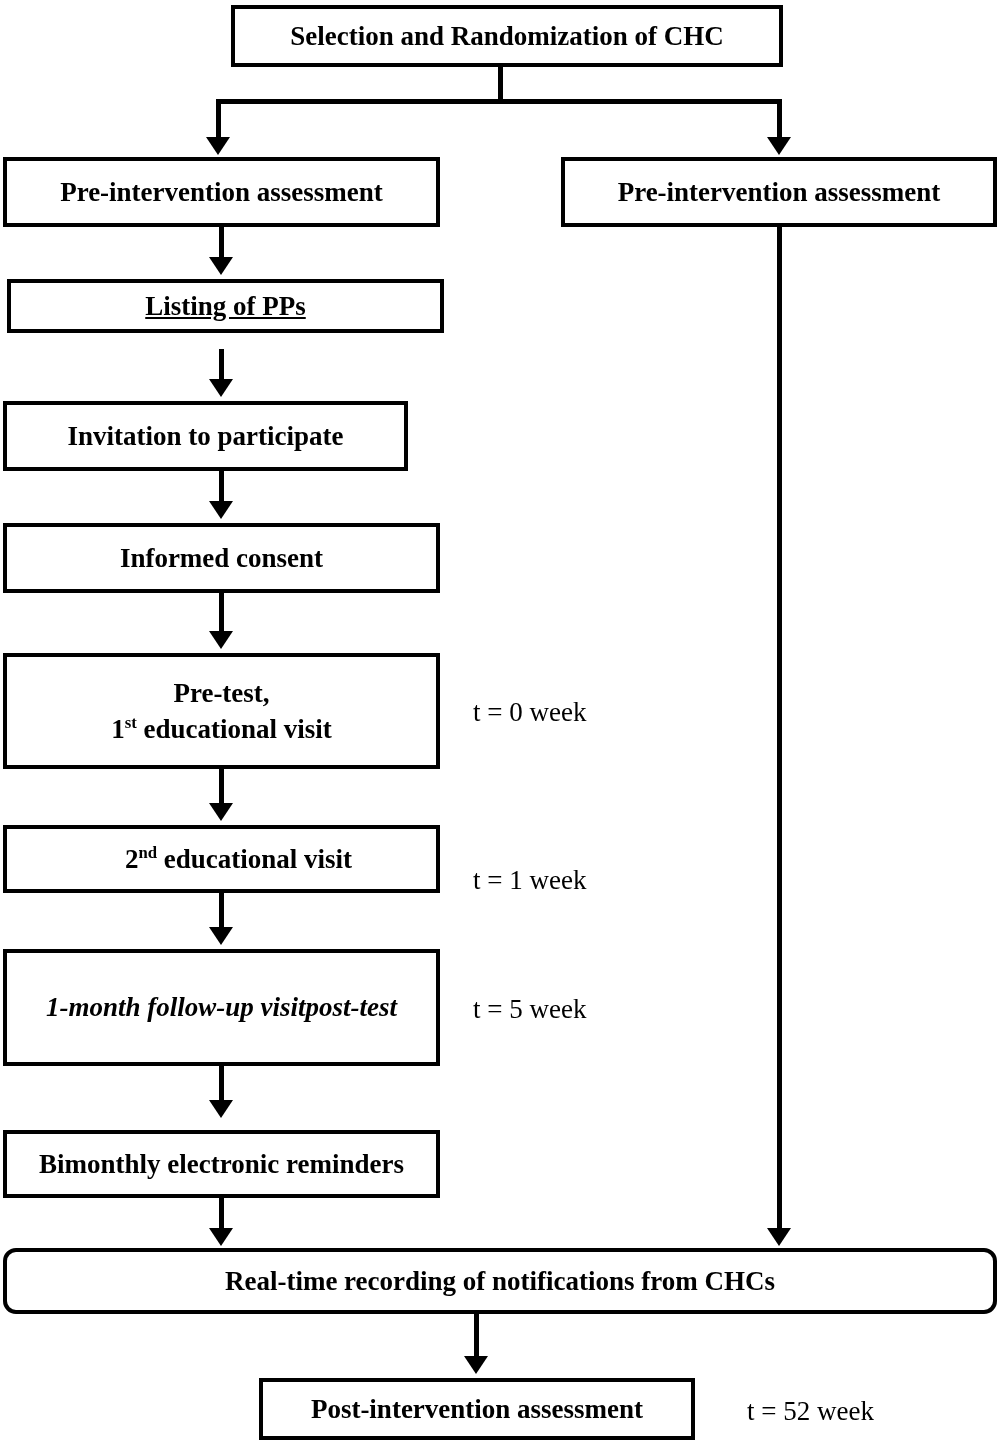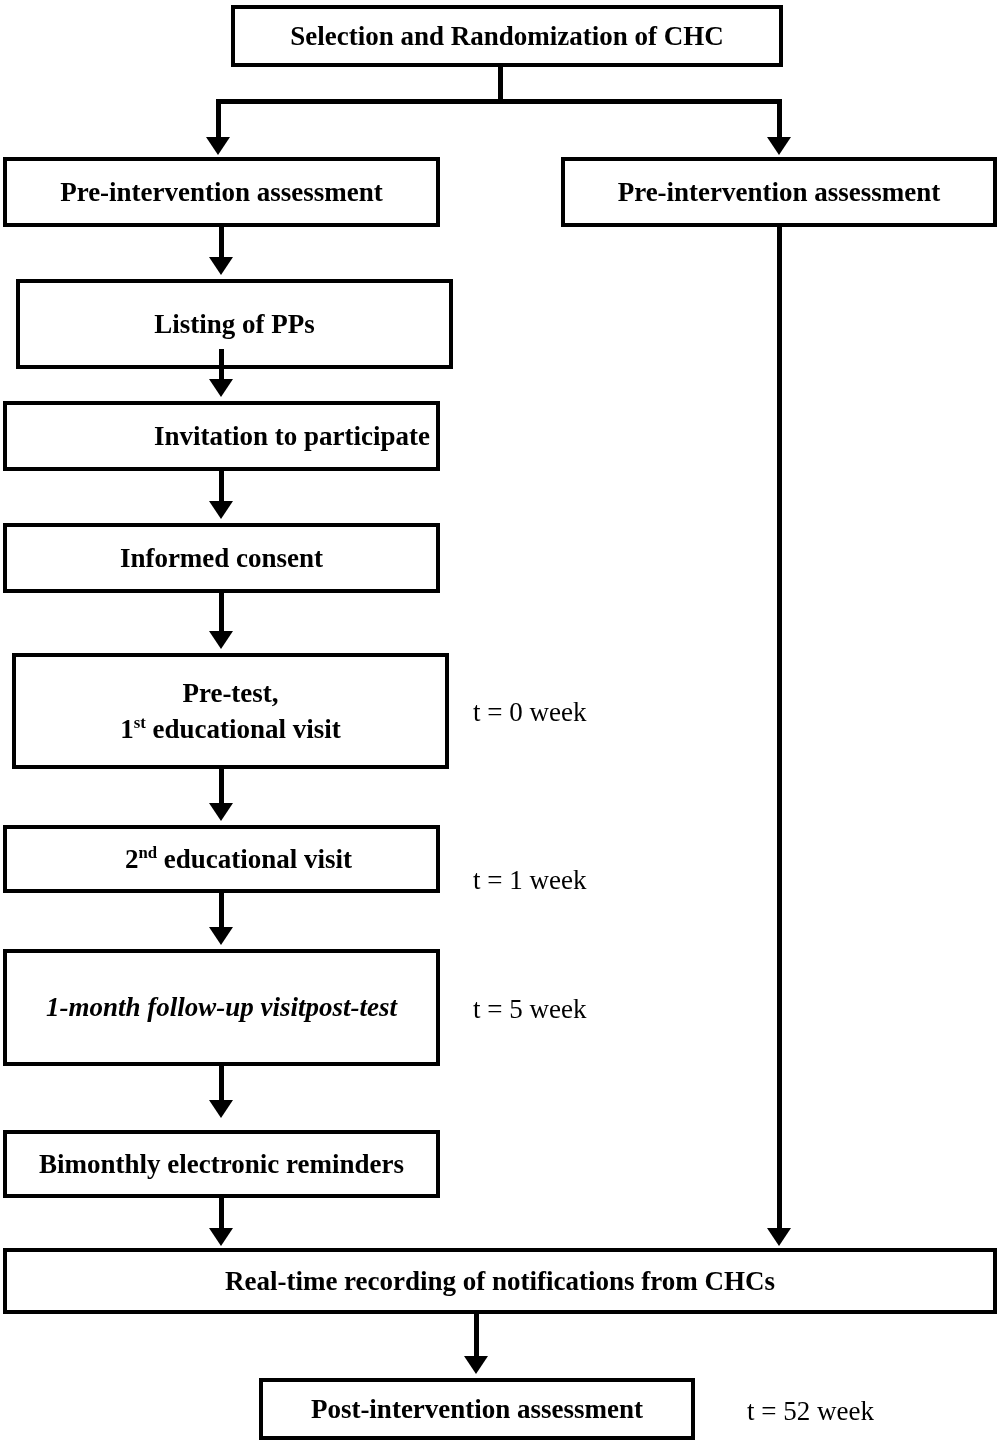--- a/index.html
+++ b/index.html
@@ -83,42 +83,42 @@
   <div class="vline" style="left:777px; top:99px; height:42px;"></div>
   <div class="arrowhead" style="left:767px; top:137px;"></div>
 
   <div class="box" style="left:3px; top:157px; width:437px; height:70px;">
     <span class="line">Pre-intervention assessment</span>
   </div>
 
   <div class="vline" style="left:219px; top:227px; height:34px;"></div>
   <div class="arrowhead" style="left:209px; top:257px;"></div>
 
-  <div class="box" style="left:16px; top:279px; width:437px; height:90px;">
+  <div class="box" style="left:7px; top:279px; width:437px; height:54px;text-decoration:underline;">
     <span class="line">Listing of PPs</span>
   </div>
 
   <div class="vline" style="left:219px; top:349px; height:34px;"></div>
   <div class="arrowhead" style="left:209px; top:379px;"></div>
 
-  <div class="box" style="left:3px; top:401px; width:437px; height:70px;justify-content:flex-end;">
+  <div class="box" style="left:3px; top:401px; width:405px; height:70px;">
     <span class="line">Invitation to participate</span>
   </div>
 
   <div class="vline" style="left:219px; top:471px; height:34px;"></div>
   <div class="arrowhead" style="left:209px; top:501px;"></div>
 
   <div class="box" style="left:3px; top:523px; width:437px; height:70px;">
     <span class="line">Informed consent</span>
   </div>
 
   <div class="vline" style="left:219px; top:593px; height:42px;"></div>
   <div class="arrowhead" style="left:209px; top:631px;"></div>
 
-  <div class="box" style="left:12px; top:653px; width:437px; height:116px; flex-direction:column;">
+  <div class="box" style="left:3px; top:653px; width:437px; height:116px; flex-direction:column;">
     <span class="line">Pre-test,</span>
     <span class="line"><span>1</span><sup>st</sup><span> educational visit</span></span>
   </div>
   <div class="label" style="left:473px; top:697px;">t = 0 week</div>
 
   <div class="vline" style="left:219px; top:769px; height:38px;"></div>
   <div class="arrowhead" style="left:209px; top:803px;"></div>
 
   <div class="box" style="left:3px; top:825px; width:437px; height:68px;padding-left:40px;">
     <span class="line"><span>2</span><sup>nd</sup><span> educational visit</span></span>
@@ -144,21 +144,21 @@
   <div class="vline" style="left:219px; top:1198px; height:42px;"></div>
   <div class="arrowhead" style="left:209px; top:1228px;"></div>
 
   <div class="box" style="left:561px; top:157px; width:436px; height:70px;">
     <span class="line">Pre-intervention assessment</span>
   </div>
 
   <div class="vline" style="left:777px; top:227px; height:1010px;"></div>
   <div class="arrowhead" style="left:767px; top:1228px;"></div>
 
-  <div class="box" style="left:3px; top:1248px; width:994px; height:66px;">
+  <div class="box" style="left:3px; top:1248px; width:994px; height:66px;border-radius:13px;">
     <span class="line">Real-time recording of notifications from CHCs</span>
   </div>
 
   <div class="vline" style="left:474px; top:1314px; height:48px;"></div>
   <div class="arrowhead" style="left:464px; top:1356px;"></div>
 
   <div class="box" style="left:259px; top:1378px; width:436px; height:62px;">
     <span class="line">Post-intervention assessment</span>
   </div>
   <div class="label" style="left:747px; top:1396px;">t = 52 week</div>

